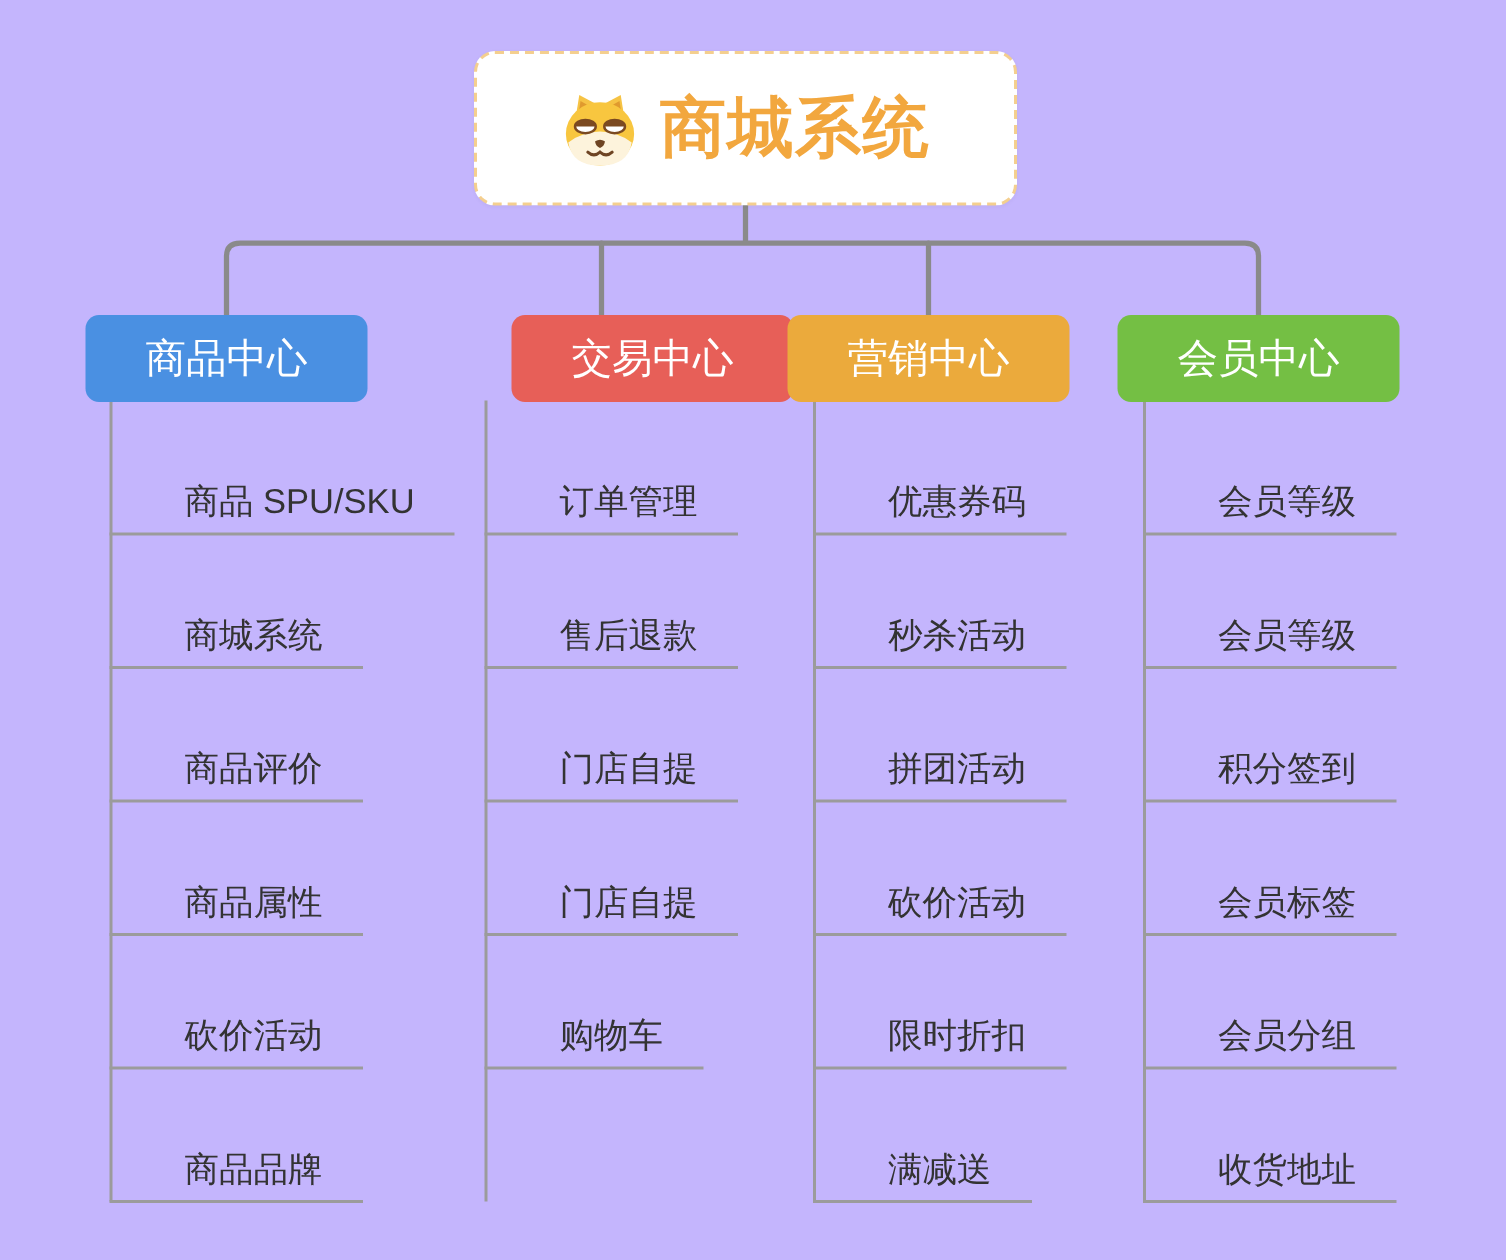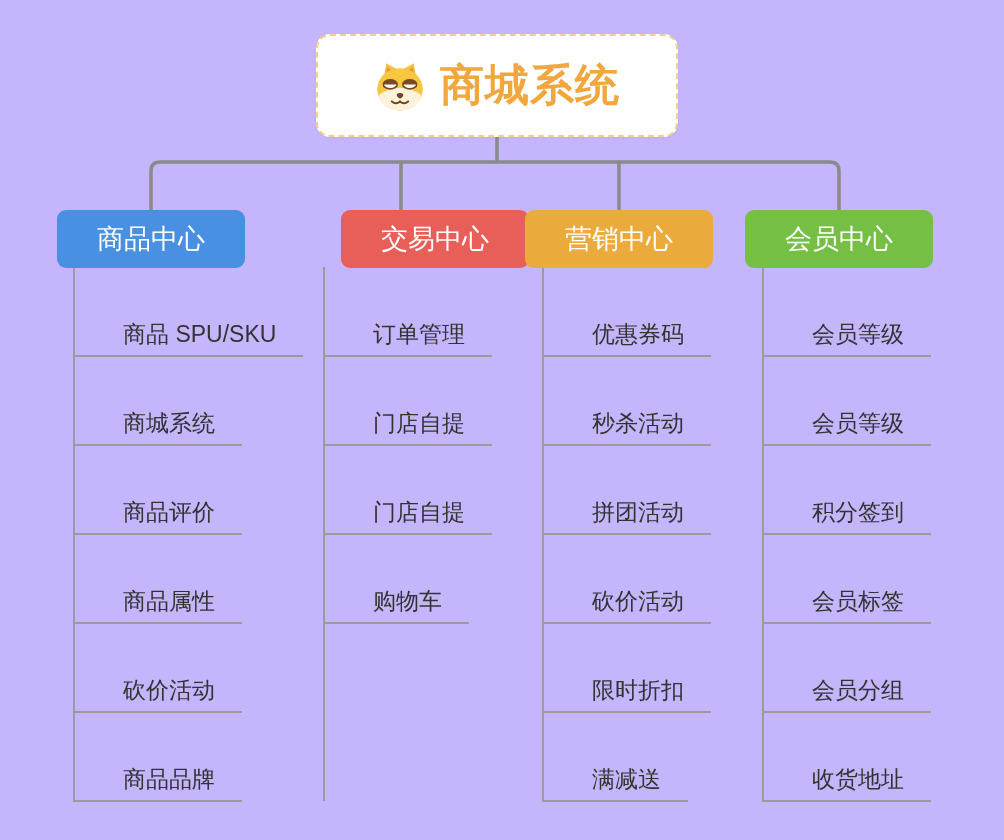--- a/index.html
+++ b/index.html
@@ -125,20 +125,21 @@
     <div class="topic">商品 SPU/SKU</div>
     <div class="topic">商城系统</div>
     <div class="topic">商品评价</div>
     <div class="topic">商品属性</div>
     <div class="topic">砍价活动</div>
     <div class="topic">商品品牌</div>
   </div>
 
   <div class="col c2">
     <div class="topic">订单管理</div>
+    <div class="topic">售后退款</div>
     <div class="topic">门店自提</div>
     <div class="topic">门店自提</div>
     <div class="topic">购物车</div>
   </div>
 
   <div class="col c3">
     <div class="topic">优惠券码</div>
     <div class="topic">秒杀活动</div>
     <div class="topic">拼团活动</div>
     <div class="topic">砍价活动</div>

